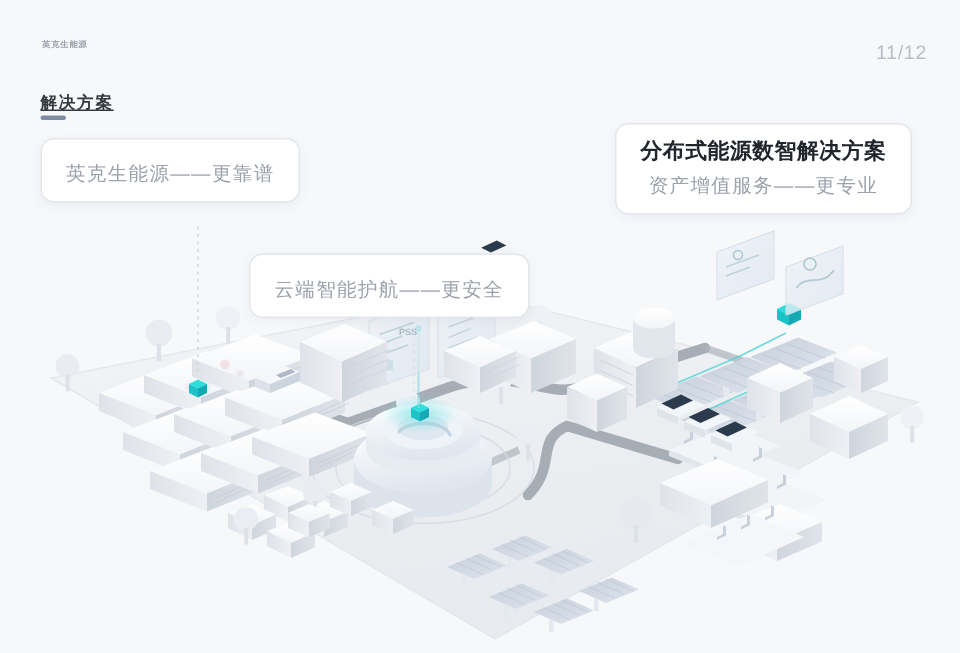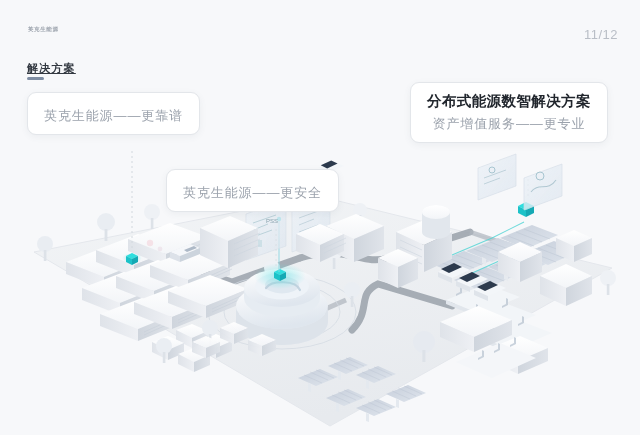--- a/index.html
+++ b/index.html
@@ -640,19 +640,19 @@
     <circle cx="160" cy="249" r="2.4" fill="#e7d4e0"></circle>
   </g>
 </svg>
 </div>
 
 <div class="card" id="card-a">
   <div class="sub">英克生能源——更靠谱</div>
 </div>
 
 <div class="card" id="card-b">
-  <div class="sub">英克生能源——更安全</div>
+  <div class="sub">云端智能护航——更安全</div>
 </div>
 
 <div class="card" id="card-c">
   <div class="ttl">分布式能源数智解决方案</div>
   <div class="sub">资产增值服务——更专业</div>
 </div>
 
 </body></html>

